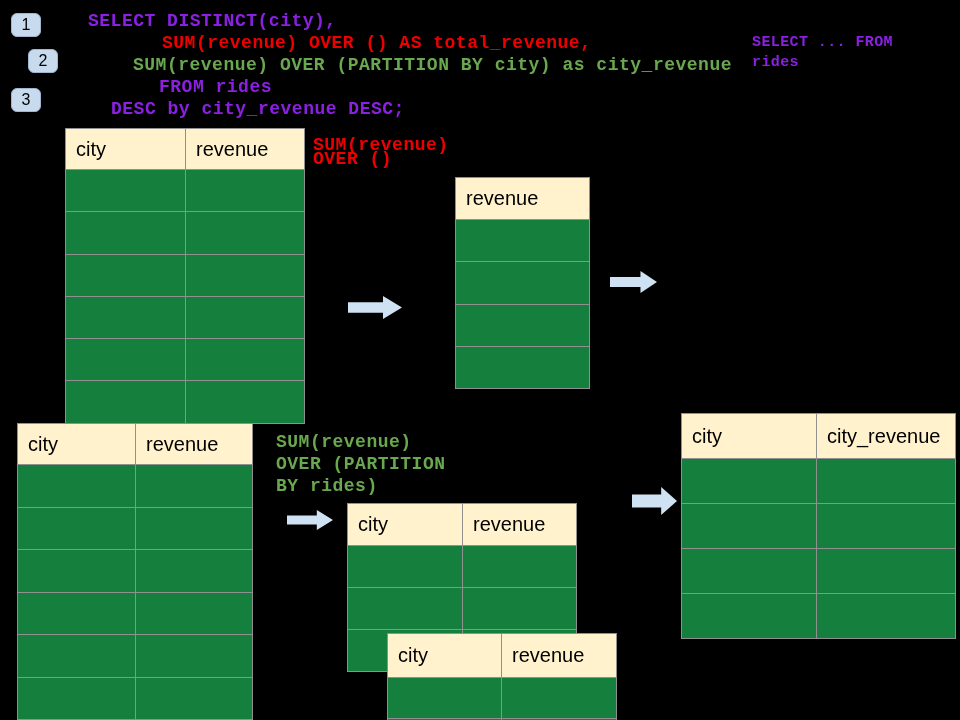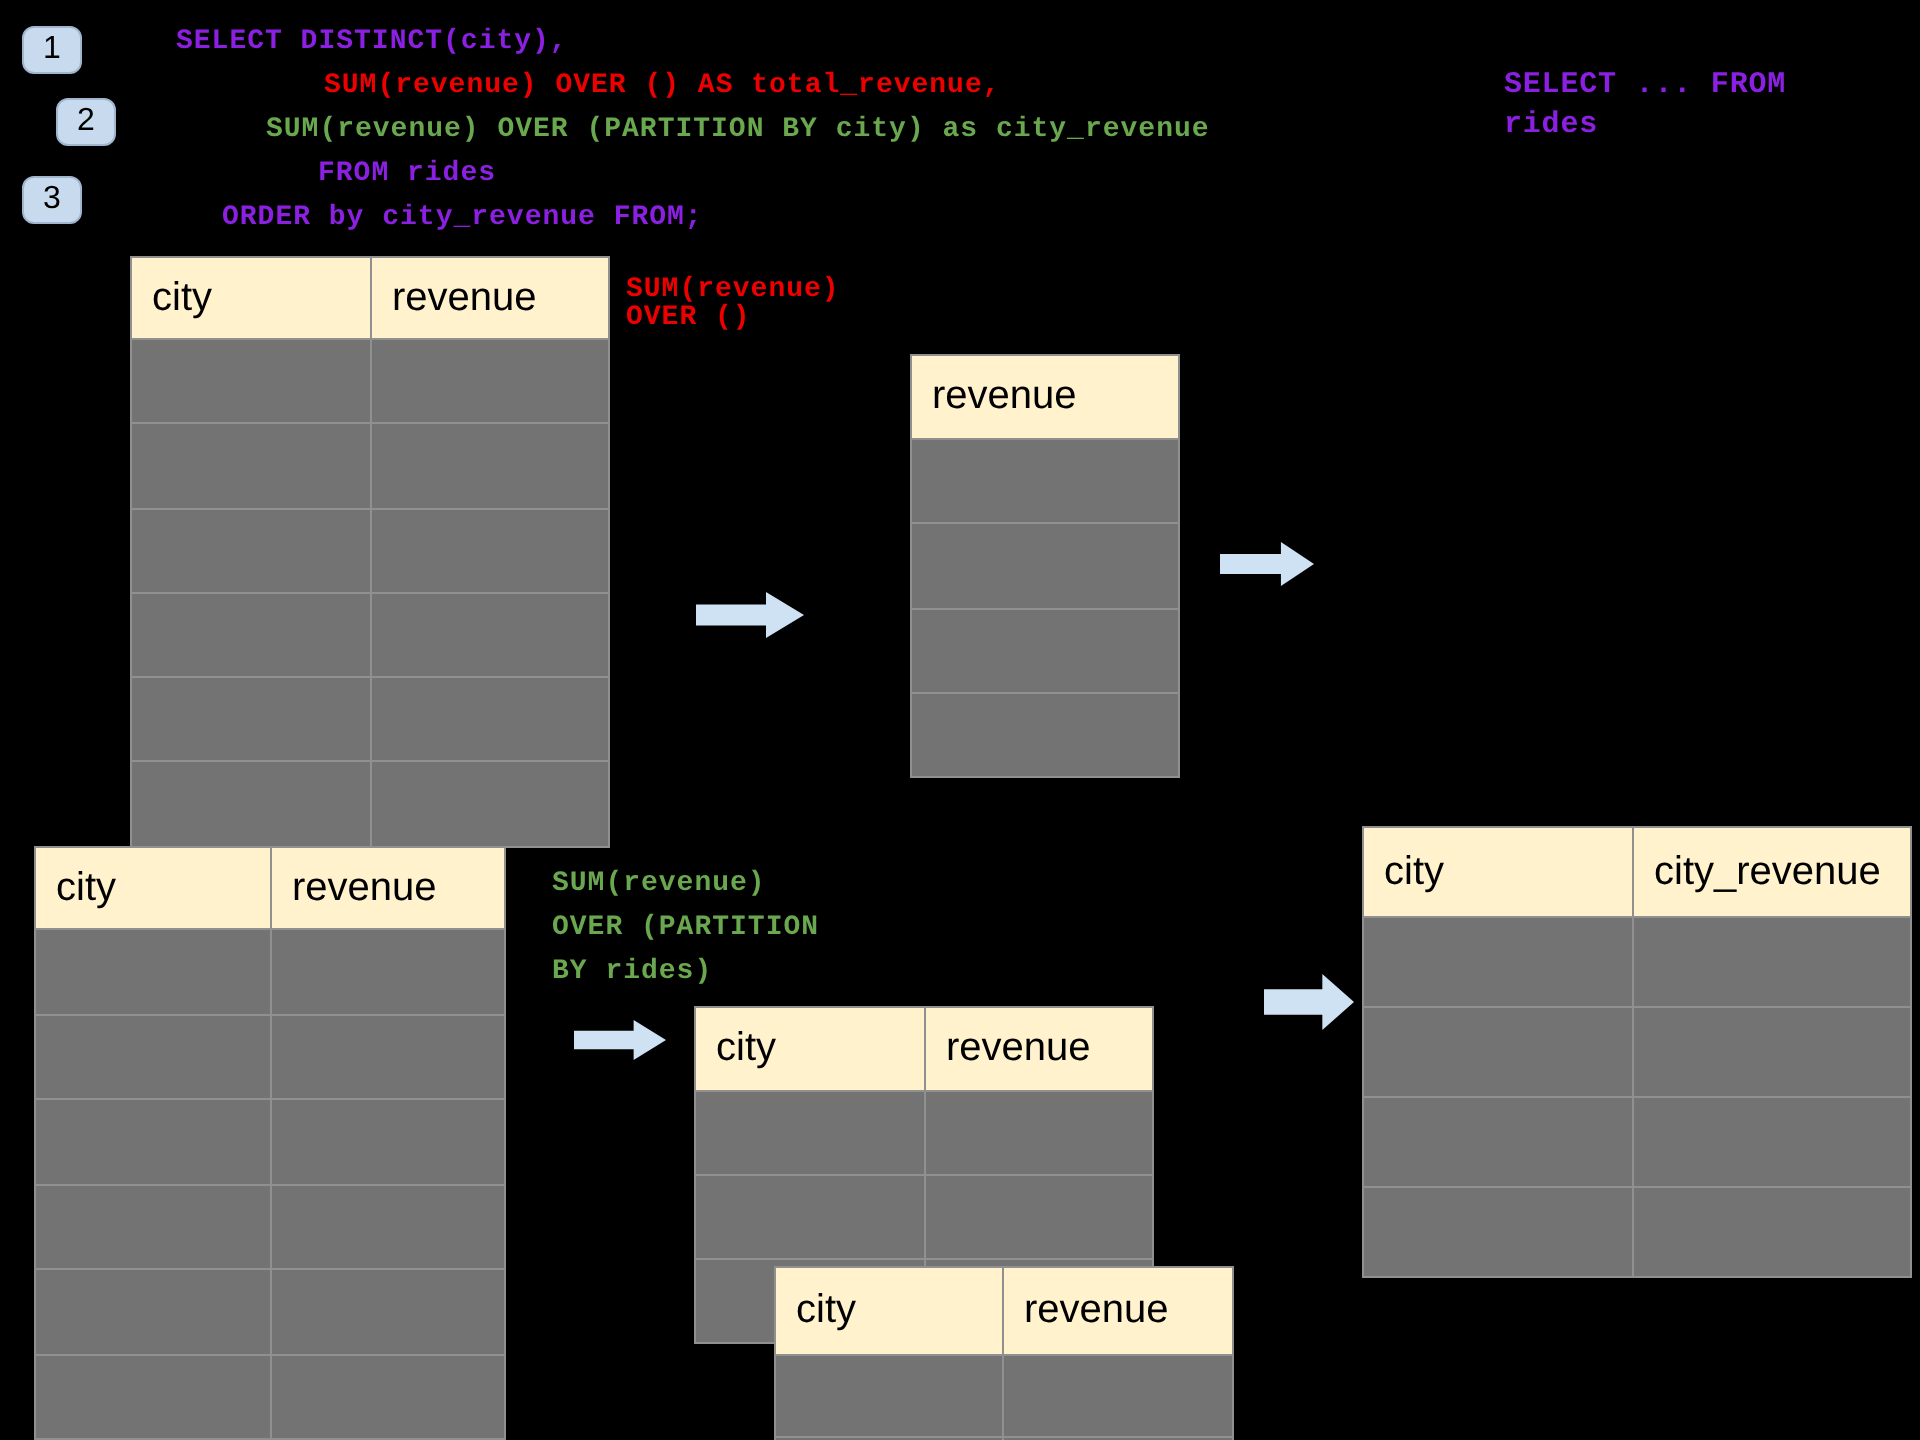--- a/index.html
+++ b/index.html
@@ -20,35 +20,35 @@
     box-sizing:border-box;
     display:flex;align-items:center;justify-content:center;
     font:16px "Liberation Sans",sans-serif;
     color:#000;
   }
   
   .code{
     position:absolute;
     font-family:"Liberation Mono",monospace;
     font-weight:bold;
-    font-size:14px;
+    font-size:18px;
     line-height:22px;
     letter-spacing:0.5px;
     white-space:pre;
   }
   .code.small{font-size:15px;line-height:20px;letter-spacing:0.4px;}
   .purple{color:#8B20E2;}
   .red{color:#EE0000;}
   .green{color:#6AA84F;}
   
   .tbl{
     position:absolute;
     box-sizing:border-box;
     border:1px solid #909090;
-    background:#737373;
+    background:#15803d;
   }
   .thead{display:flex;background:#FFF2CC;}
   .th{
     box-sizing:border-box;
     display:flex;align-items:center;
     padding-left:10px;
     font:20px "Liberation Sans",sans-serif;
     color:#000;
     border-right:1px solid #909090;
   }
@@ -66,21 +66,21 @@
 <div class="canvas">
 
   <div class="badge" style="left:11px;top:13px;">1</div>
   <div class="badge" style="left:28px;top:49px;">2</div>
   <div class="badge" style="left:11px;top:88px;">3</div>
 
   <div class="code purple" style="left:88px;top:10px;">SELECT DISTINCT(city),</div>
   <div class="code red" style="left:133px;top:32px;margin-left:29px;">SUM(revenue) OVER () AS total_revenue,</div>
   <div class="code green" style="left:133px;top:54px;">SUM(revenue) OVER (PARTITION BY city) as city_revenue</div>
   <div class="code purple" style="left:111px;top:76px;margin-left:48px;">FROM rides</div>
-  <div class="code purple" style="left:111px;top:98px;">ORDER by city_revenue FROM;</div>
+  <div class="code purple" style="left:111px;top:98px;">DESC by city_revenue DESC;</div>
 
   <div class="code small purple" style="left:752px;top:33px;">SELECT ... FROM</div>
   <div class="code small purple" style="left:752px;top:53px;">rides</div>
 
   <div class="code red" style="left:313px;top:134px;">SUM(revenue)</div>
   <div class="code red" style="left:313px;top:148px;">OVER ()</div>
 
   <div class="code green" style="left:276px;top:431px;">SUM(revenue)</div>
   <div class="code green" style="left:276px;top:453px;">OVER (PARTITION</div>
   <div class="code green" style="left:276px;top:475px;">BY rides)</div>

